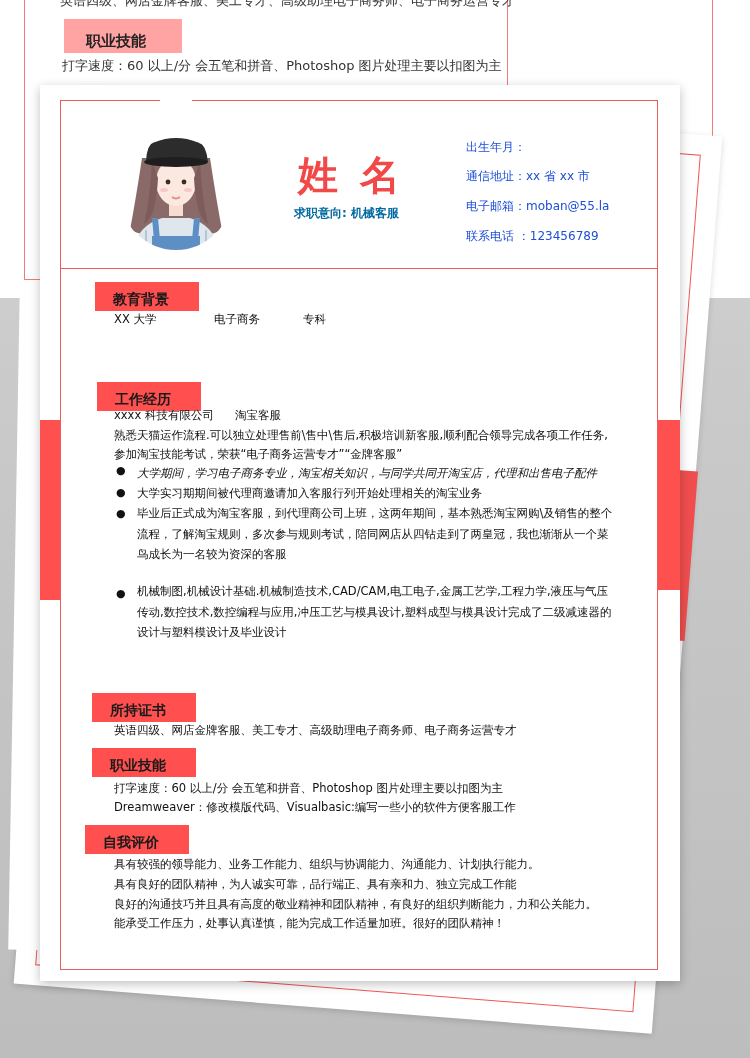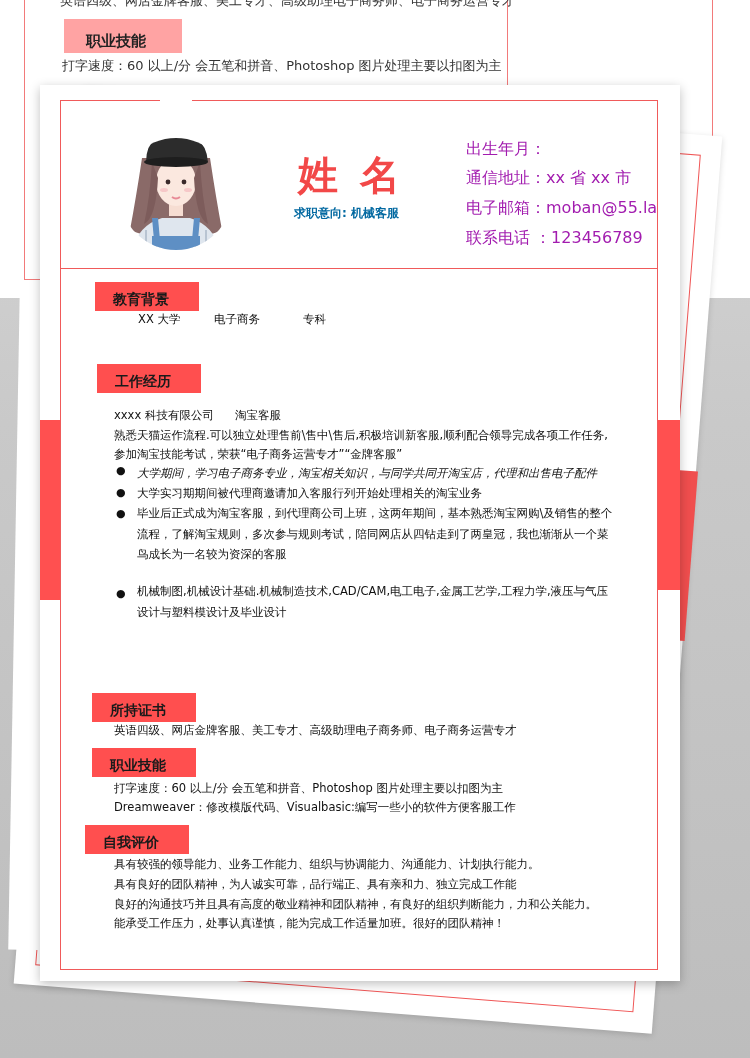--- a/index.html
+++ b/index.html
@@ -76,21 +76,21 @@
   }
   .name {
     position: absolute; left: 298px; top: 148px; font-size: 40px; font-weight: bold;
     color: #f24848; letter-spacing: 22px; white-space: nowrap;
   }
   .intent {
     position: absolute; left: 294px; top: 205px; font-size: 12px; font-weight: bold;
     color: #0369a1; white-space: nowrap;
   }
   .contact {
-    position: absolute; left: 466px; font-size: 16px; color: #a21caf; white-space: nowrap;
+    position: absolute; left: 466px; font-size: 12px; color: #1d4ed8; white-space: nowrap;
   }
   .sec-head {
     position: absolute; height: 29px; width: 104px; background: #ff4f4f;
     font-weight: bold; font-size: 14px; color: #1a1a1a; padding: 9px 0 0 18px; white-space: nowrap;
   }
   .txt {
     position: absolute; left: 114px; font-size: 11.5px; color: #111; white-space: nowrap;
     line-height: 16px;
   }
   .bullet { position: absolute; left: 116px; font-size: 11px; color: #111; }
@@ -168,25 +168,25 @@
   <span>通信地址：</span><span>xx 省 xx 市</span>
 </div>
 <div class="contact" style="top:198px;">
   <span>电子邮箱：</span><span>moban@55.la</span>
 </div>
 <div class="contact" style="top:228px;">
   <span>联系电话 ：</span><span>123456789</span>
 </div>
 
 <div class="sec-head" style="left:95px; top:282px;">教育背景</div>
-<div class="txt" style="top:311px;margin-left:24px;">XX 大学</div>
+<div class="txt" style="top:311px;">XX 大学</div>
 <div class="txt" style="left:214px; top:311px;">电子商务</div>
 <div class="txt" style="left:303px; top:311px;">专科</div>
 
-<div class="sec-head" style="left:97px; top:364px;">工作经历</div>
+<div class="sec-head" style="left:97px; top:382px;">工作经历</div>
 <div class="txt" style="top:407px;">xxxx 科技有限公司</div>
 <div class="txt" style="left:235px; top:407px;">淘宝客服</div>
 <div class="txt" style="top:427px;">熟悉天猫运作流程.可以独立处理售前\售中\售后,积极培训新客服,顺利配合领导完成各项工作任务,</div>
 <div class="txt" style="top:446px;">参加淘宝技能考试，荣获“电子商务运营专才”“金牌客服”</div>
 
 <div class="bullet" style="top:464px;">●</div>
 <div class="btxt" style="top:463px;font-style:italic;">大学期间，学习电子商务专业，淘宝相关知识，与同学共同开淘宝店，代理和出售电子配件</div>
 
 <div class="bullet" style="top:486px;">●</div>
 <div class="btxt" style="top:483px;">大学实习期期间被代理商邀请加入客服行列开始处理相关的淘宝业务</div>
@@ -194,20 +194,21 @@
 <div class="bullet" style="top:507px;">●</div>
 <div class="btxt" style="top:503px;">
   <div>毕业后正式成为淘宝客服，到代理商公司上班，这两年期间，基本熟悉淘宝网购\及销售的整个</div>
   <div>流程，了解淘宝规则，多次参与规则考试，陪同网店从四钻走到了两皇冠，我也渐渐从一个菜</div>
   <div>鸟成长为一名较为资深的客服</div>
 </div>
 
 <div class="bullet" style="top:587px;">●</div>
 <div class="btxt" style="top:581px;">
   <div>机械制图,机械设计基础.机械制造技术,CAD/CAM,电工电子,金属工艺学,工程力学,液压与气压</div>
+  <div>传动,数控技术,数控编程与应用,冲压工艺与模具设计,塑料成型与模具设计完成了二级减速器的</div>
   <div>设计与塑料模设计及毕业设计</div>
 </div>
 
 <div class="sec-head" style="left:92px; top:693px;">所持证书</div>
 <div class="txt" style="top:722px;">英语四级、网店金牌客服、美工专才、高级助理电子商务师、电子商务运营专才</div>
 
 <div class="sec-head" style="left:92px; top:748px;">职业技能</div>
 <div class="txt" style="top:780px;">打字速度：60 以上/分  会五笔和拼音、Photoshop 图片处理主要以扣图为主</div>
 <div class="txt" style="top:799px;">Dreamweaver：修改模版代码、Visualbasic:编写一些小的软件方便客服工作</div>
 

